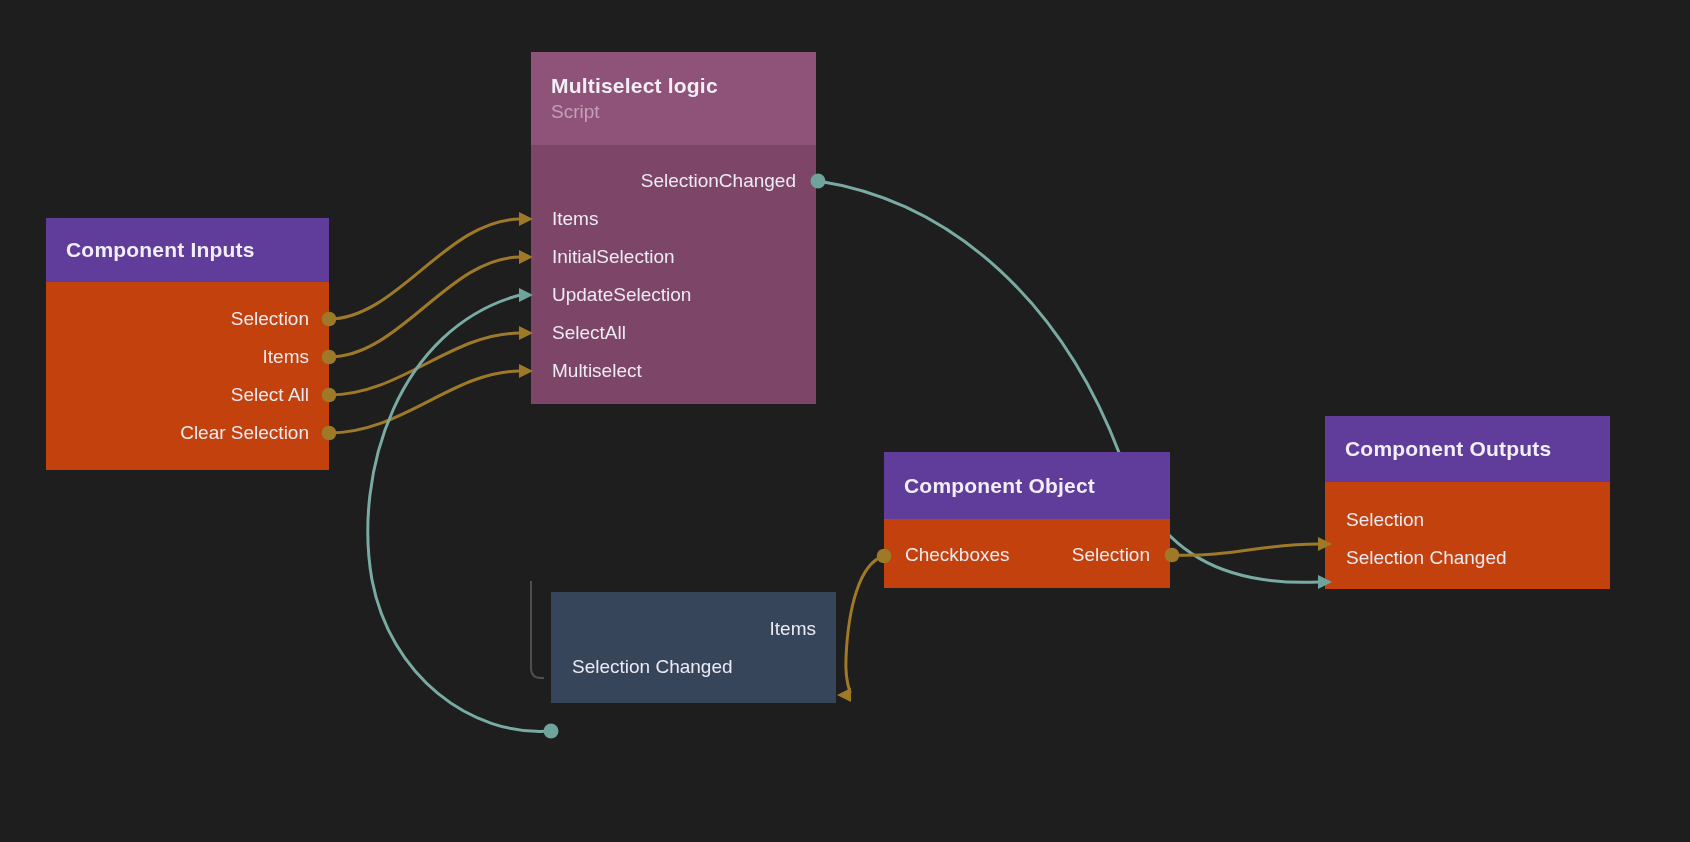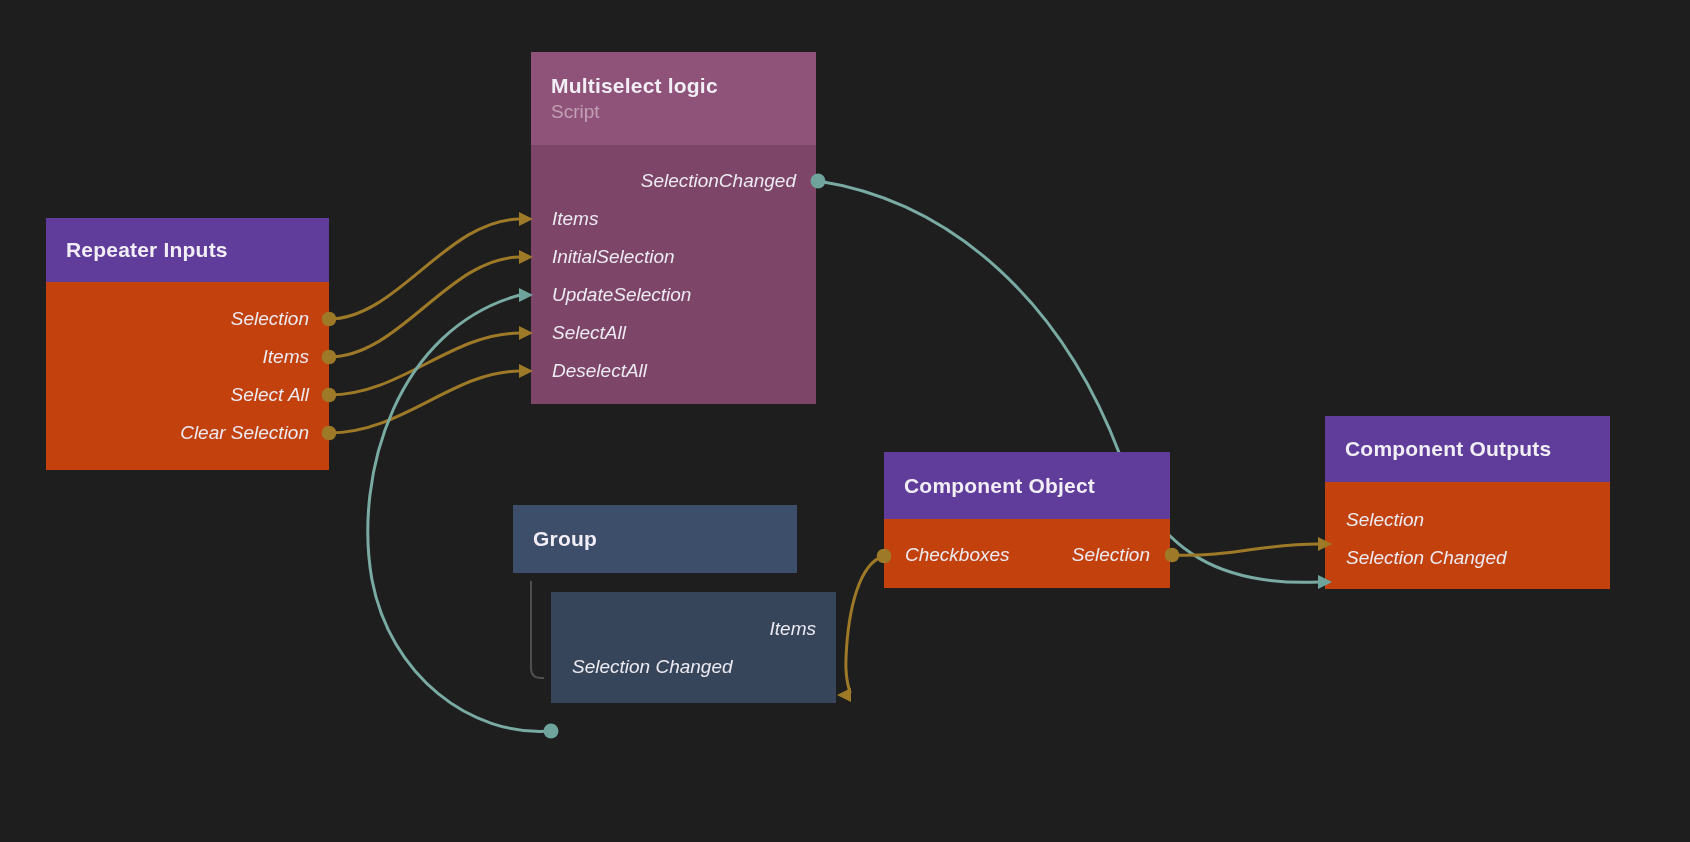--- a/index.html
+++ b/index.html
@@ -16,21 +16,21 @@
   .wire.gold{stroke:#9e7a28;}
   .wire.teal{stroke:#79aba3;}
   .hline{fill:none;stroke:#4f4f4f;stroke-width:2;}
   .dot.gold,.arrow.gold{fill:#9e7a28;}
   .dot.teal,.arrow.teal{fill:#6fa49c;}
 
   .node{position:absolute;z-index:2;}
   .node .header{display:flex;flex-direction:column;justify-content:center;padding:0 20px;box-sizing:border-box;}
   .node .title{font-size:21px;font-weight:700;color:#f1eef6;letter-spacing:.2px;white-space:nowrap;}
   .node .subtitle{font-size:19px;font-weight:400;color:rgba(255,255,255,.45);margin-top:3px;white-space:nowrap;}
-  .node .body{position:relative;width:100%;font-style:italic;}
+  .node .body{position:relative;width:100%;}
   .port{position:absolute;height:24px;line-height:24px;font-size:19px;color:#eceaf2;white-space:nowrap;}
   .port.pl{left:0;padding-left:21px;}
   .port.pr{right:0;padding-right:20px;text-align:right;}
 
   .purple .header{background:#613d9b;}
   .purple .body{background:#c2410c;}
   .rose .header{background:#8f5278;}
   .rose .body{background:#7d4567;}
   .slate .header{background:#3d4e6a;}
   .slate .body{background:#36455a;}
@@ -56,41 +56,36 @@
     <div class="header" style="height:93px">
       <span class="title">Multiselect logic</span>
       <span class="subtitle">Script</span>
     </div>
     <div class="body" style="height:259px">
       <div class="port pr" style="top:24px"><span>SelectionChanged</span></div>
       <div class="port pl" style="top:62px"><span>Items</span></div>
       <div class="port pl" style="top:100px"><span>InitialSelection</span></div>
       <div class="port pl" style="top:138px"><span>UpdateSelection</span></div>
       <div class="port pl" style="top:176px"><span>SelectAll</span></div>
-      <div class="port pl" style="top:214px"><span>DeselectAll</span></div>
+      <div class="port pl" style="top:214px"><span>Multiselect</span></div>
     </div>
   </div>
 
   <div class="node purple" style="left:46px;top:218px;width:283px;height:252px">
     <div class="header" style="height:64px">
-      <span class="title">Repeater Inputs</span>
+      <span class="title">Component Inputs</span>
     </div>
     <div class="body" style="height:188px">
       <div class="port pr" style="top:25px"><span>Selection</span></div>
       <div class="port pr" style="top:63px"><span>Items</span></div>
       <div class="port pr" style="top:101px"><span>Select All</span></div>
       <div class="port pr" style="top:139px"><span>Clear Selection</span></div>
     </div>
   </div>
 
-  <div class="node slate" style="left:513px;top:505px;width:284px;height:68px">
-    <div class="header" style="height:68px">
-      <span class="title">Group</span>
-    </div>
-  </div>
 
   <div class="node slate" style="left:551px;top:592px;width:285px;height:177px">
     <div class="body" style="height:111px">
       <div class="port pr" style="top:25px"><span>Items</span></div>
       <div class="port pl" style="top:63px"><span>Selection Changed</span></div>
     </div>
   </div>
 
   <div class="node purple" style="left:884px;top:452px;width:286px;height:136px">
     <div class="header" style="height:67px">

